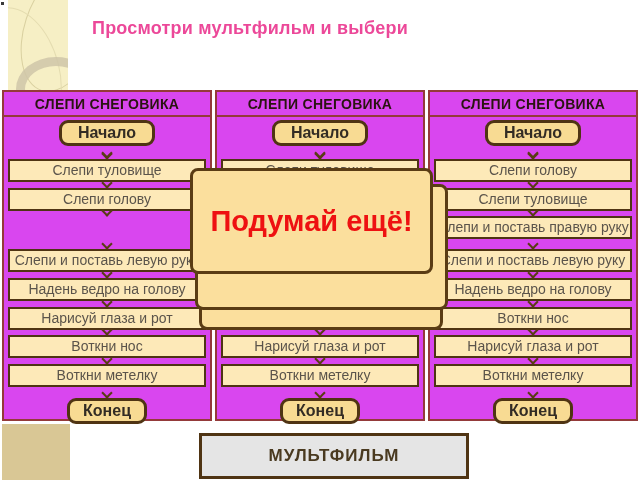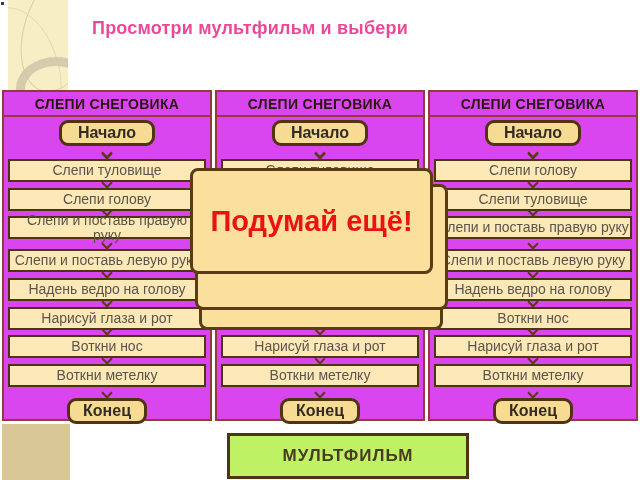--- a/index.html
+++ b/index.html
@@ -34,24 +34,24 @@
        border-right:2px solid #5a3c14;border-bottom:2px solid #5a3c14;
        transform:translateX(-50%) rotate(45deg);}
 
   
   .card{position:absolute;background:#fbdf9d;border:3px solid #5a3c14;border-radius:8px;box-sizing:border-box;z-index:10;}
   #card-back{left:199px;top:200px;width:244px;height:130px;}
   #card-mid{left:195px;top:184px;width:253px;height:126px;}
   #card-front{left:190px;top:168px;width:243px;height:106px;display:flex;align-items:center;justify-content:center;
        font-weight:bold;font-size:29px;color:#ee1111;}
 
-  .mult{position:absolute;left:199px;top:433px;width:242px;height:46px;background:#bef264;
+  .mult{position:absolute;left:199px;top:433px;width:270px;height:46px;background:#e5e5e5;
        border:3px solid #4f3413;box-sizing:border-box;z-index:5;
        display:flex;align-items:center;justify-content:center;
-       font-weight:bold;font-size:17px;color:#4a3a20;letter-spacing:1px;cursor:pointer;margin-left:28px;}
+       font-weight:bold;font-size:17px;color:#4a3a20;letter-spacing:1px;cursor:pointer;}
 </style>
 </head>
 <body>
 
 <div class="decor-dot"></div>
 <div class="decor-tl">
   <div class="e1"></div>
   <div class="e2"></div>
   <div class="arc"></div>
 </div>
@@ -68,23 +68,20 @@
       <div class="chev" style="top: 57px;"></div>
       <div class="chev" style="top: 58px;"></div>
       <div class="step" style="top: 67px;">
         <span>Слепи туловище</span>
       </div>
       <div class="chev" style="top: 87px;"></div>
       <div class="step" style="top: 96px;">
         <span>Слепи голову</span>
       </div>
       <div class="chev" style="top: 115px;"></div>
-      <div class="step wrap" style="top: 124px;">
-        <span>Слепи и поставь правую<br>руку</span>
-      </div>
       <div class="chev" style="top: 148px;"></div>
       <div class="step" style="top: 157px;">
         <span>Слепи и поставь левую руку</span>
       </div>
       <div class="chev" style="top: 177px;"></div>
       <div class="step" style="top: 186px;">
         <span>Надень ведро на голову</span>
       </div>
       <div class="chev" style="top: 206px;"></div>
       <div class="step" style="top: 215px;">

